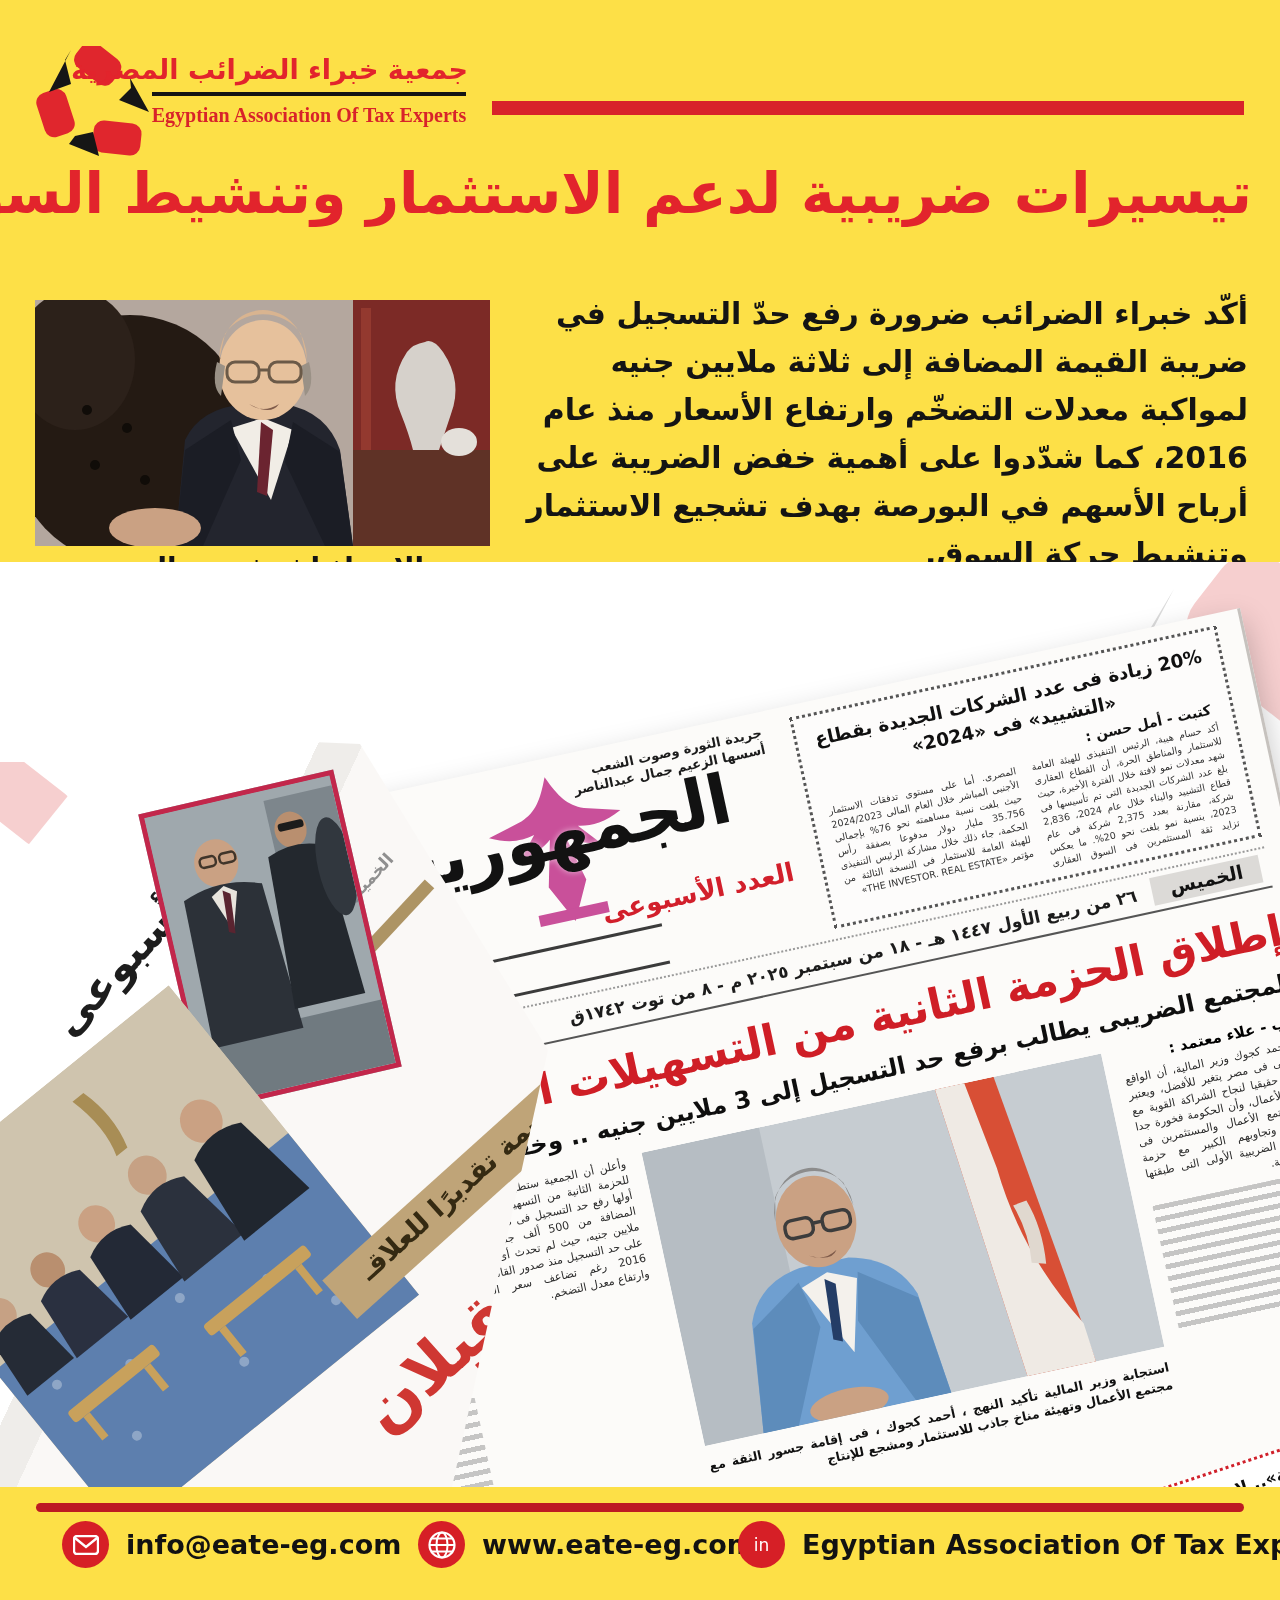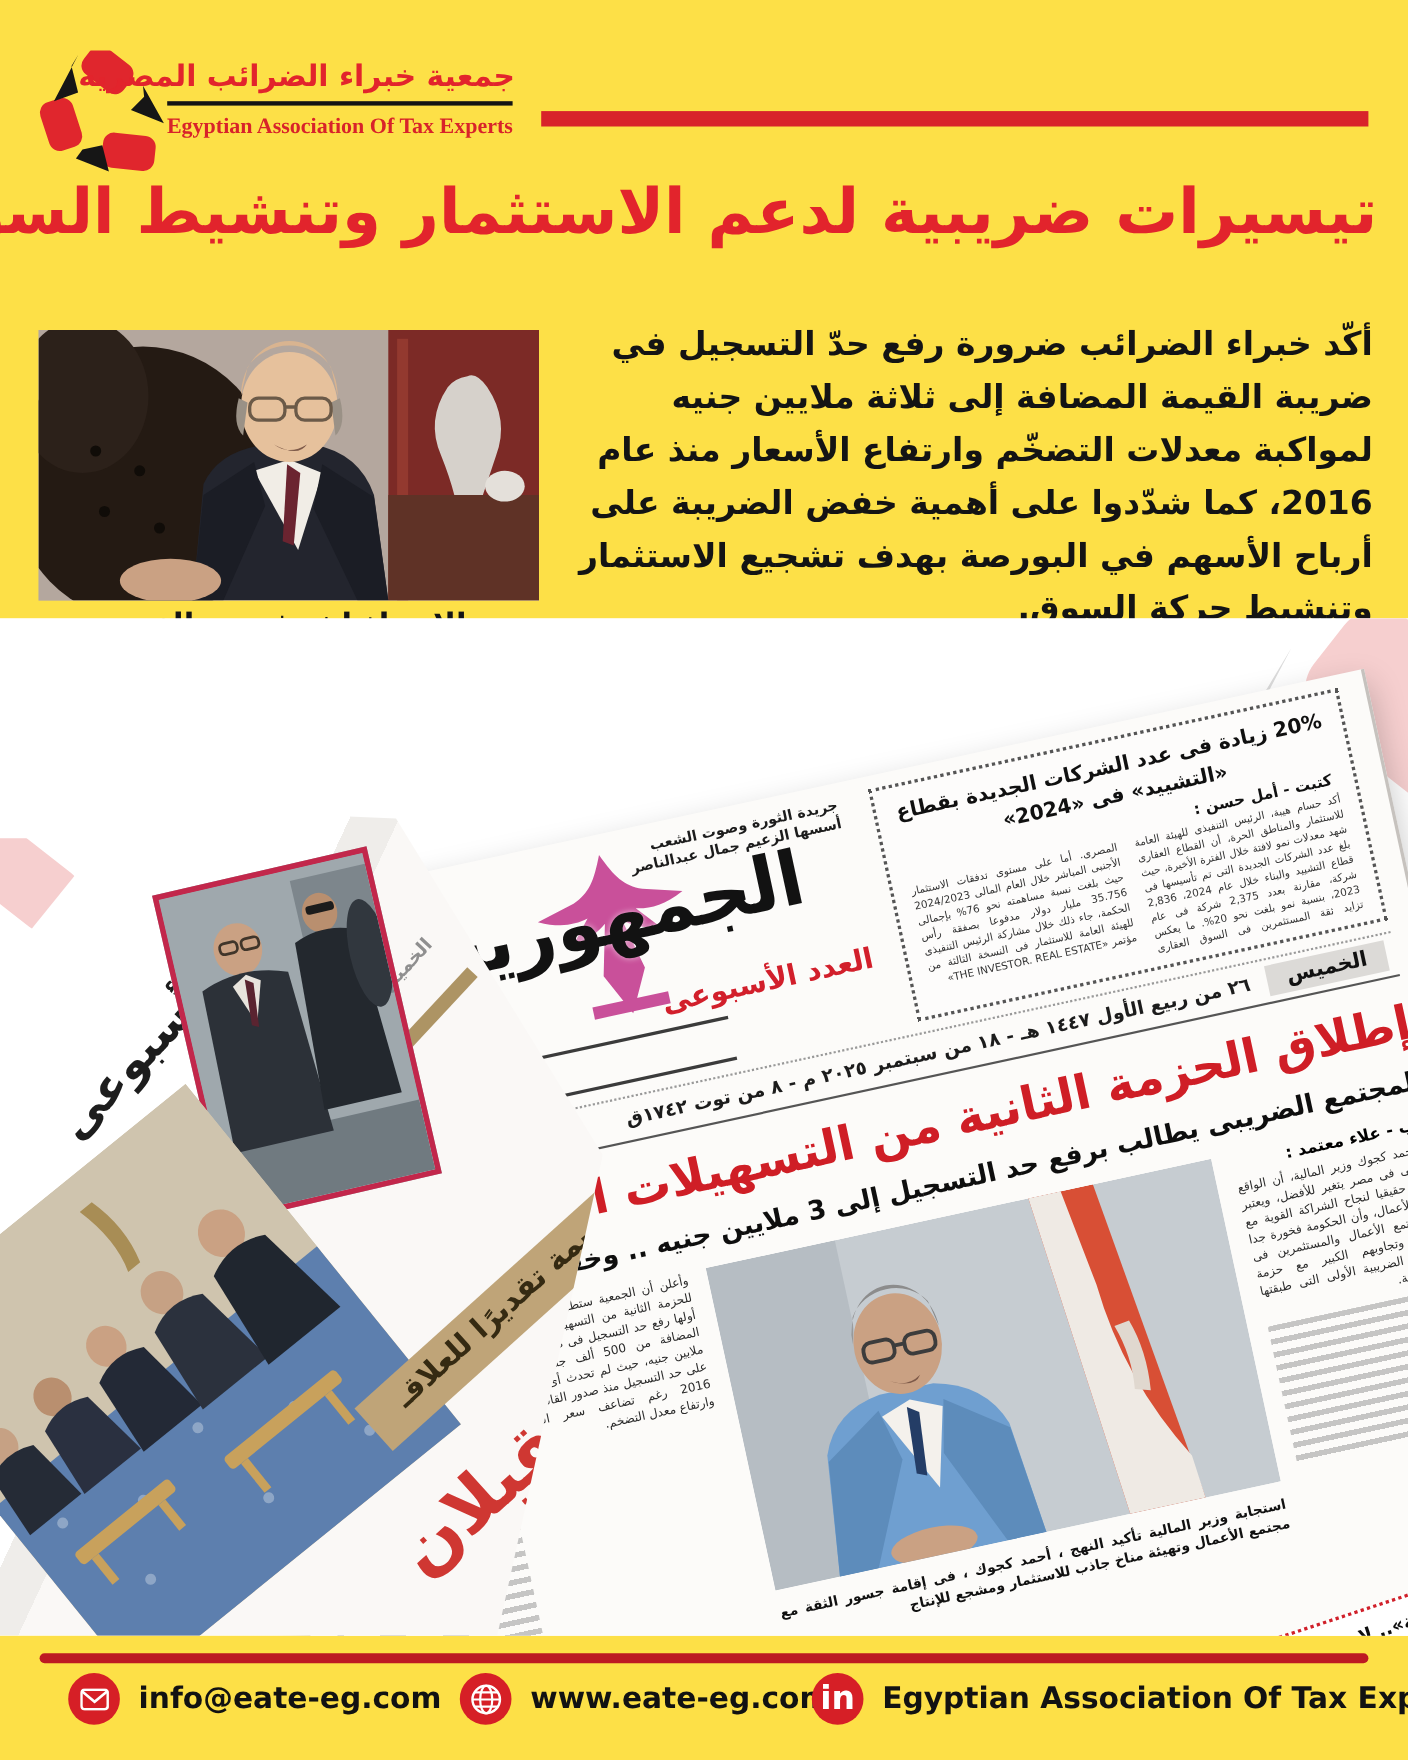--- a/index.html
+++ b/index.html
@@ -91,21 +91,21 @@
   .ls-banner{left:296px;top:430px;transform:rotate(-42deg);width:312px;height:40px;background:#bfa478;
     color:#352a12;font-size:27px;font-weight:bold;padding:7px 14px 5px;overflow:hidden;direction:rtl;text-align:right;}
   .ls-red{left:334px;top:556px;transform:rotate(-42deg);font-size:64px;font-weight:bold;color:#cf3732;direction:rtl;}
   
   .footer-rule{position:absolute;left:36px;top:1503px;width:1208px;height:9px;background:#bd1a22;border-radius:5px;}
   .f-item{position:absolute;top:1521px;display:flex;align-items:center;gap:17px;}
   .f1{left:62px;}.f2{left:418px;}.f3{left:738px;}
   .f-circle{width:47px;height:47px;border-radius:50%;background:#d61f26;display:flex;
     align-items:center;justify-content:center;flex:0 0 auto;}
   .f-label{font-size:27px;font-weight:bold;color:#121212;white-space:nowrap;}
-  .in-glyph{color:#fff;font-weight:bold;font-size:30px;font-family:"DejaVu Sans",sans-serif;}
+  .in-glyph{color:#fff;font-weight:normal;font-size:17px;font-family:"DejaVu Sans",sans-serif;}
 </style>
 </head>
 <body>
 
 <div class="canvas">
 
   <div class="logo">
     <svg viewBox="0 0 120 112" width="122" height="112">
       <g fill="#e0262d">
         <rect x="40" y="2" width="46" height="31" rx="10" transform="rotate(38 63 17)"></rect>

